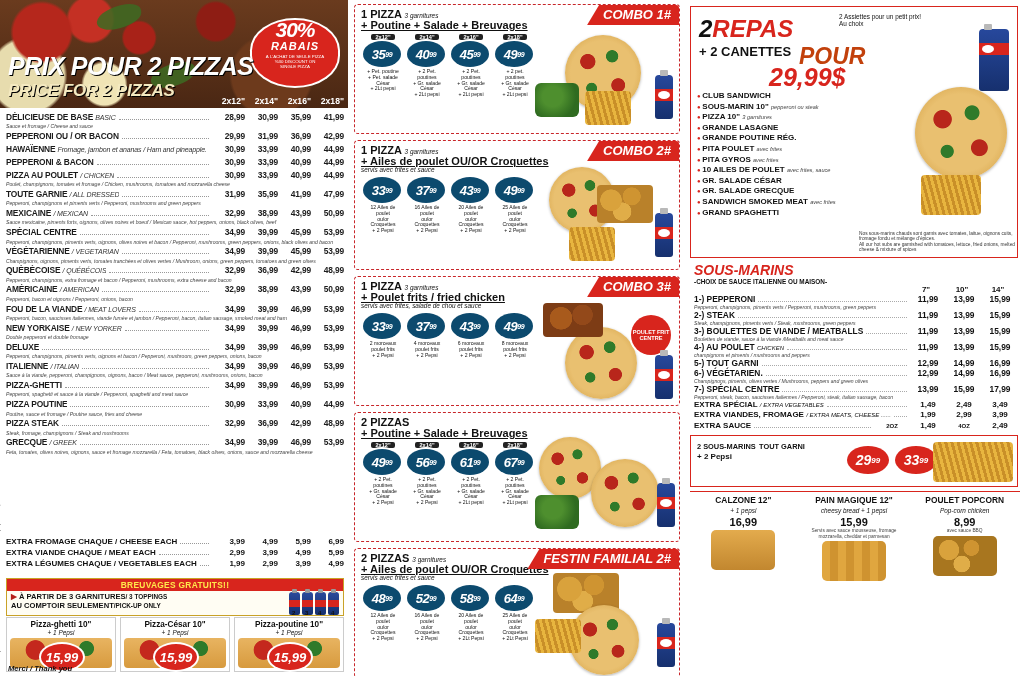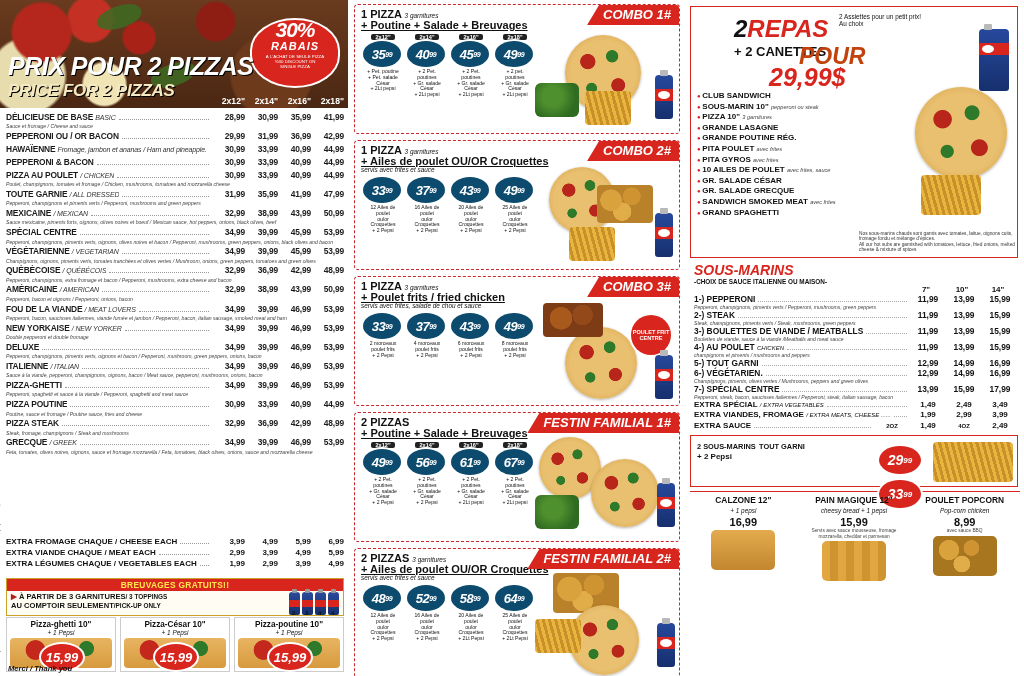--- a/index.html
+++ b/index.html
@@ -202,21 +202,21 @@
     display:flex; align-items:center; justify-content:center; text-align:center;
     line-height:6.4px; box-shadow:0 0 0 2px #fff;
   }
 
   
   .col3 { width:338px; height:676px; position:relative; }
   .repas {
     position:relative; margin:6px 6px 4px 4px; height:252px;
     border:1px solid #d8251d; background:#fff;
   }
-  .repas .big { position:absolute; left:8px; top:4px;margin-left:35px; }
+  .repas .big { position:absolute; left:8px; top:4px; }
   .repas .big .n2 { font-size:32px; font-weight:bold; color:#d8251d; font-style:italic; line-height:30px; }
   .repas .big .n2 span { font-size:24px; color:#111; }
   .repas .big .c2 { font-size:13px; font-weight:bold; color:#111; }
   .repas .assiettes { position:absolute; left:148px; top:6px; font-size:6.4px; line-height:7.4px; }
   .repas .pour { position:absolute; left:108px; top:36px; font-size:23px; font-weight:bold; font-style:italic; color:#c2410c; }
   .repas .amount { position:absolute; left:78px; top:56px; font-size:25px; font-weight:bold; font-style:italic; color:#d8251d; }
   .repas ul { position:absolute; left:6px; top:84px; margin:0; padding:0; list-style:none; width:180px; }
   .repas li { font-size:8px; font-weight:bold; line-height:10.6px; }
   .repas li:before { content:"● "; color:#d8251d; font-size:6px; }
   .repas li i { font-weight:normal; font-style:italic; font-size:5.6px; color:#444; }
@@ -242,21 +242,21 @@
   .exrow2 .pp { display:flex; }
   .exrow2 .pp span { width:36px; text-align:center; }
 
   .twosub {
     position:relative; margin:4px 6px 4px 4px; height:52px;
     border:1px solid #d8251d;
   }
   .twosub .t { font-size:12px; font-weight:bold; padding:2px 0 0 6px; }
   .twosub .t span { font-size:7.4px; }
   .twosub .p2 { font-size:8px; font-weight:bold; padding-left:6px; }
-  .twosub .circles { position:absolute; right:96px; top:10px; display:flex; gap:6px;flex-direction:column; }
+  .twosub .circles { position:absolute; right:80px; top:10px; display:flex; gap:6px; }
 
   .botrow { display:flex; margin:0 6px 0 4px; gap:4px; }
   .bcell { flex:1; text-align:center; position:relative; height:100px; }
   .bcell .bt { font-size:8.4px; font-weight:bold; line-height:10px; }
   .bcell .bt i { font-size:6.4px; font-style:italic; font-weight:normal; }
   .bcell .bp { font-size:11px; font-weight:bold; color:#111; }
   .bcell .bd { font-size:4.8px; color:#444; line-height:5.4px; }
   .bimg { margin:2px auto 0; width:64px; height:40px; border-radius:5px; }
   .calz { background:linear-gradient(#dfa murky,#c8903a); background:linear-gradient(#e3ab4d,#c2872f); }
   .bread { background:repeating-linear-gradient(90deg,#e0a63f 0 8px,#cf9330 8px 16px); }
@@ -814,21 +814,20 @@
         <div class="wingimg" style="left:8px;top:6px;width:60px;height:34px"></div>
         <div class="fcbadge" style="right:4px;top:18px">POULET FRIT
 CENTRE</div>
         <div class="pepsi" style="right:2px;top:58px">
             <em></em>
           </div>
       </div>
     </div>
 
     <div class="combo">
-      <div class="ribbon">FESTIN FAMILIAL 1#</div>
       <div class="ctitle"><span>2 PIZZAS</span></div>
       <div class="csub">+ Poutine + Salade + Breuvages</div>
       <div class="pricerow">
         <div class="bubble">
             <div class="sizetag">2x12"</div>
             <div class="circ">
               <span>49</span>
               <sup>99</sup>
             </div>
             <div class="note" style="white-space:pre-line">+ 2 Pet.

